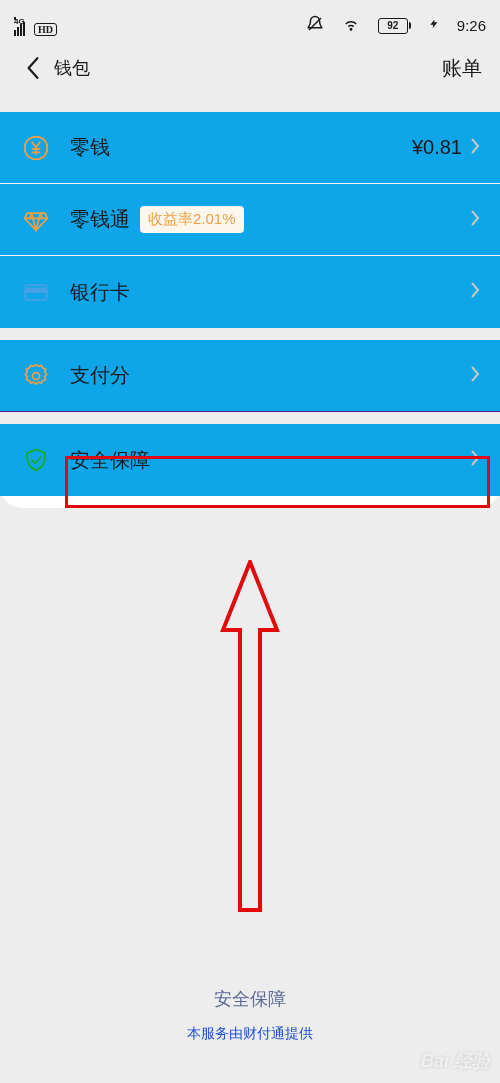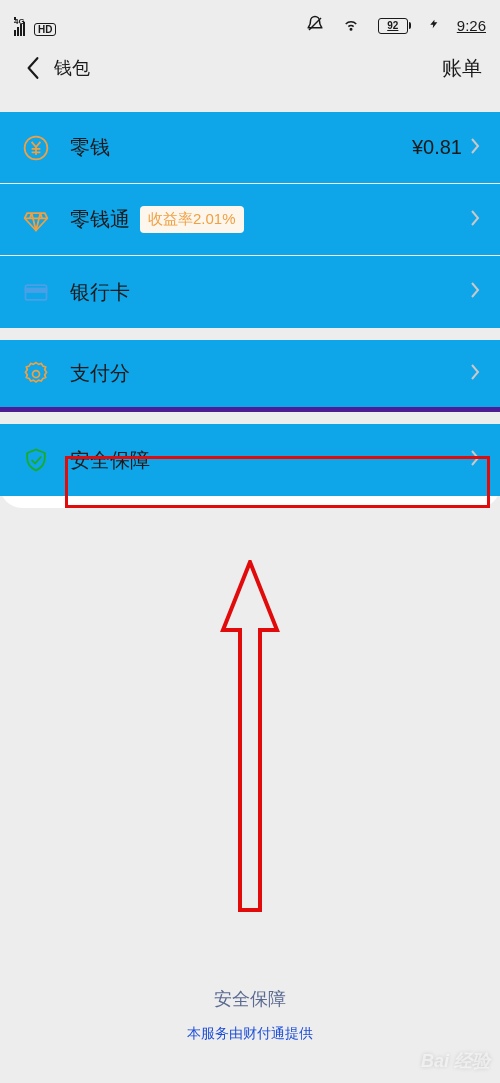--- a/index.html
+++ b/index.html
@@ -17,28 +17,28 @@
       display: flex;
       align-items: flex-end;
       justify-content: space-between;
       padding: 0 14px;
       font-size: 15px;
       font-weight: 500;
       color: #1a1a1a;
       background: #ededed;
     }
     .status-left { display: flex; align-items: center; gap: 6px; }
-    .status-right { display: flex; align-items: center; gap: 18px; text-decoration: underline; }
+    .status-right { display: flex; align-items: center; gap: 18px; }
     .signal-icon { display: inline-flex; align-items: flex-end; gap: 1px; height: 13px; position: relative; }
     .signal-icon span { width: 2px; background: #1a1a1a; display: inline-block; }
     .signal-icon span:nth-child(1){height:3px} .signal-icon span:nth-child(2){height:6px}
     .signal-icon span:nth-child(3){height:9px} .signal-icon span:nth-child(4){height:12px}
     .signal-icon span:nth-child(5){height:14px}
     .signal-label { position: absolute; top: -6px; left: 0; font-size: 8px; font-weight: 600; }
-    .hd-badge { font-size: 10px; border: 1px solid #1a1a1a; border-radius: 3px; padding: 0 3px; font-weight: 600; }
+    .hd-badge { font-size: 10px; border: 1px solid #1a1a1a; border-radius: 3px; padding: 0 3px; font-weight: 600; font-family: Liberation Serif, serif; }
     .battery-box { display: inline-flex; align-items: center; position: relative; }
     .battery-outline { width: 30px; height: 16px; border: 1.5px solid #1a1a1a; border-radius: 3px; display: flex; align-items: center; justify-content: center; font-size: 10px; font-weight: 600; position: relative; }
     .battery-tip { width: 2px; height: 7px; background: #1a1a1a; border-radius: 0 2px 2px 0; margin-left: 1px; }
     .nav-bar {
       height: 64px;
       background: #ededed;
       display: flex;
       align-items: center;
       padding: 0 18px;
       position: relative;
@@ -171,21 +171,21 @@
       <svg width="10" height="18" viewBox="0 0 10 18" fill="none" stroke="#c8c8c8" stroke-width="2">
           <polyline points="2,2 8,9 2,16"></polyline>
         </svg>
     </span>
   </div>
 </div>
 
 <div class="gap"></div>
 
 <div class="group">
-  <div class="cell" style="border-bottom:5px solid #4c1d95">
+  <div class="cell" style="border-bottom:1px solid #4c1d95">
     <span class="cell-icon">
       <svg width="28" height="28" viewBox="0 0 32 32" fill="none" stroke="#f0a040" stroke-width="2">
           <path d="M16 3l3 2 3-1 2 3 3 1-1 3 2 3-2 3 1 3-3 1-2 3-3-1-3 2-3-2-3 1-2-3-3-1 1-3-2-3 2-3-1-3 3-1 2-3 3 1z"></path>
           <circle cx="16" cy="16" r="4"></circle>
         </svg>
     </span>
     <span class="cell-title">支付分</span>
     <span style="margin-left:auto"></span>
     <span class="chevron">
       <svg width="10" height="18" viewBox="0 0 10 18" fill="none" stroke="#c8c8c8" stroke-width="2">

